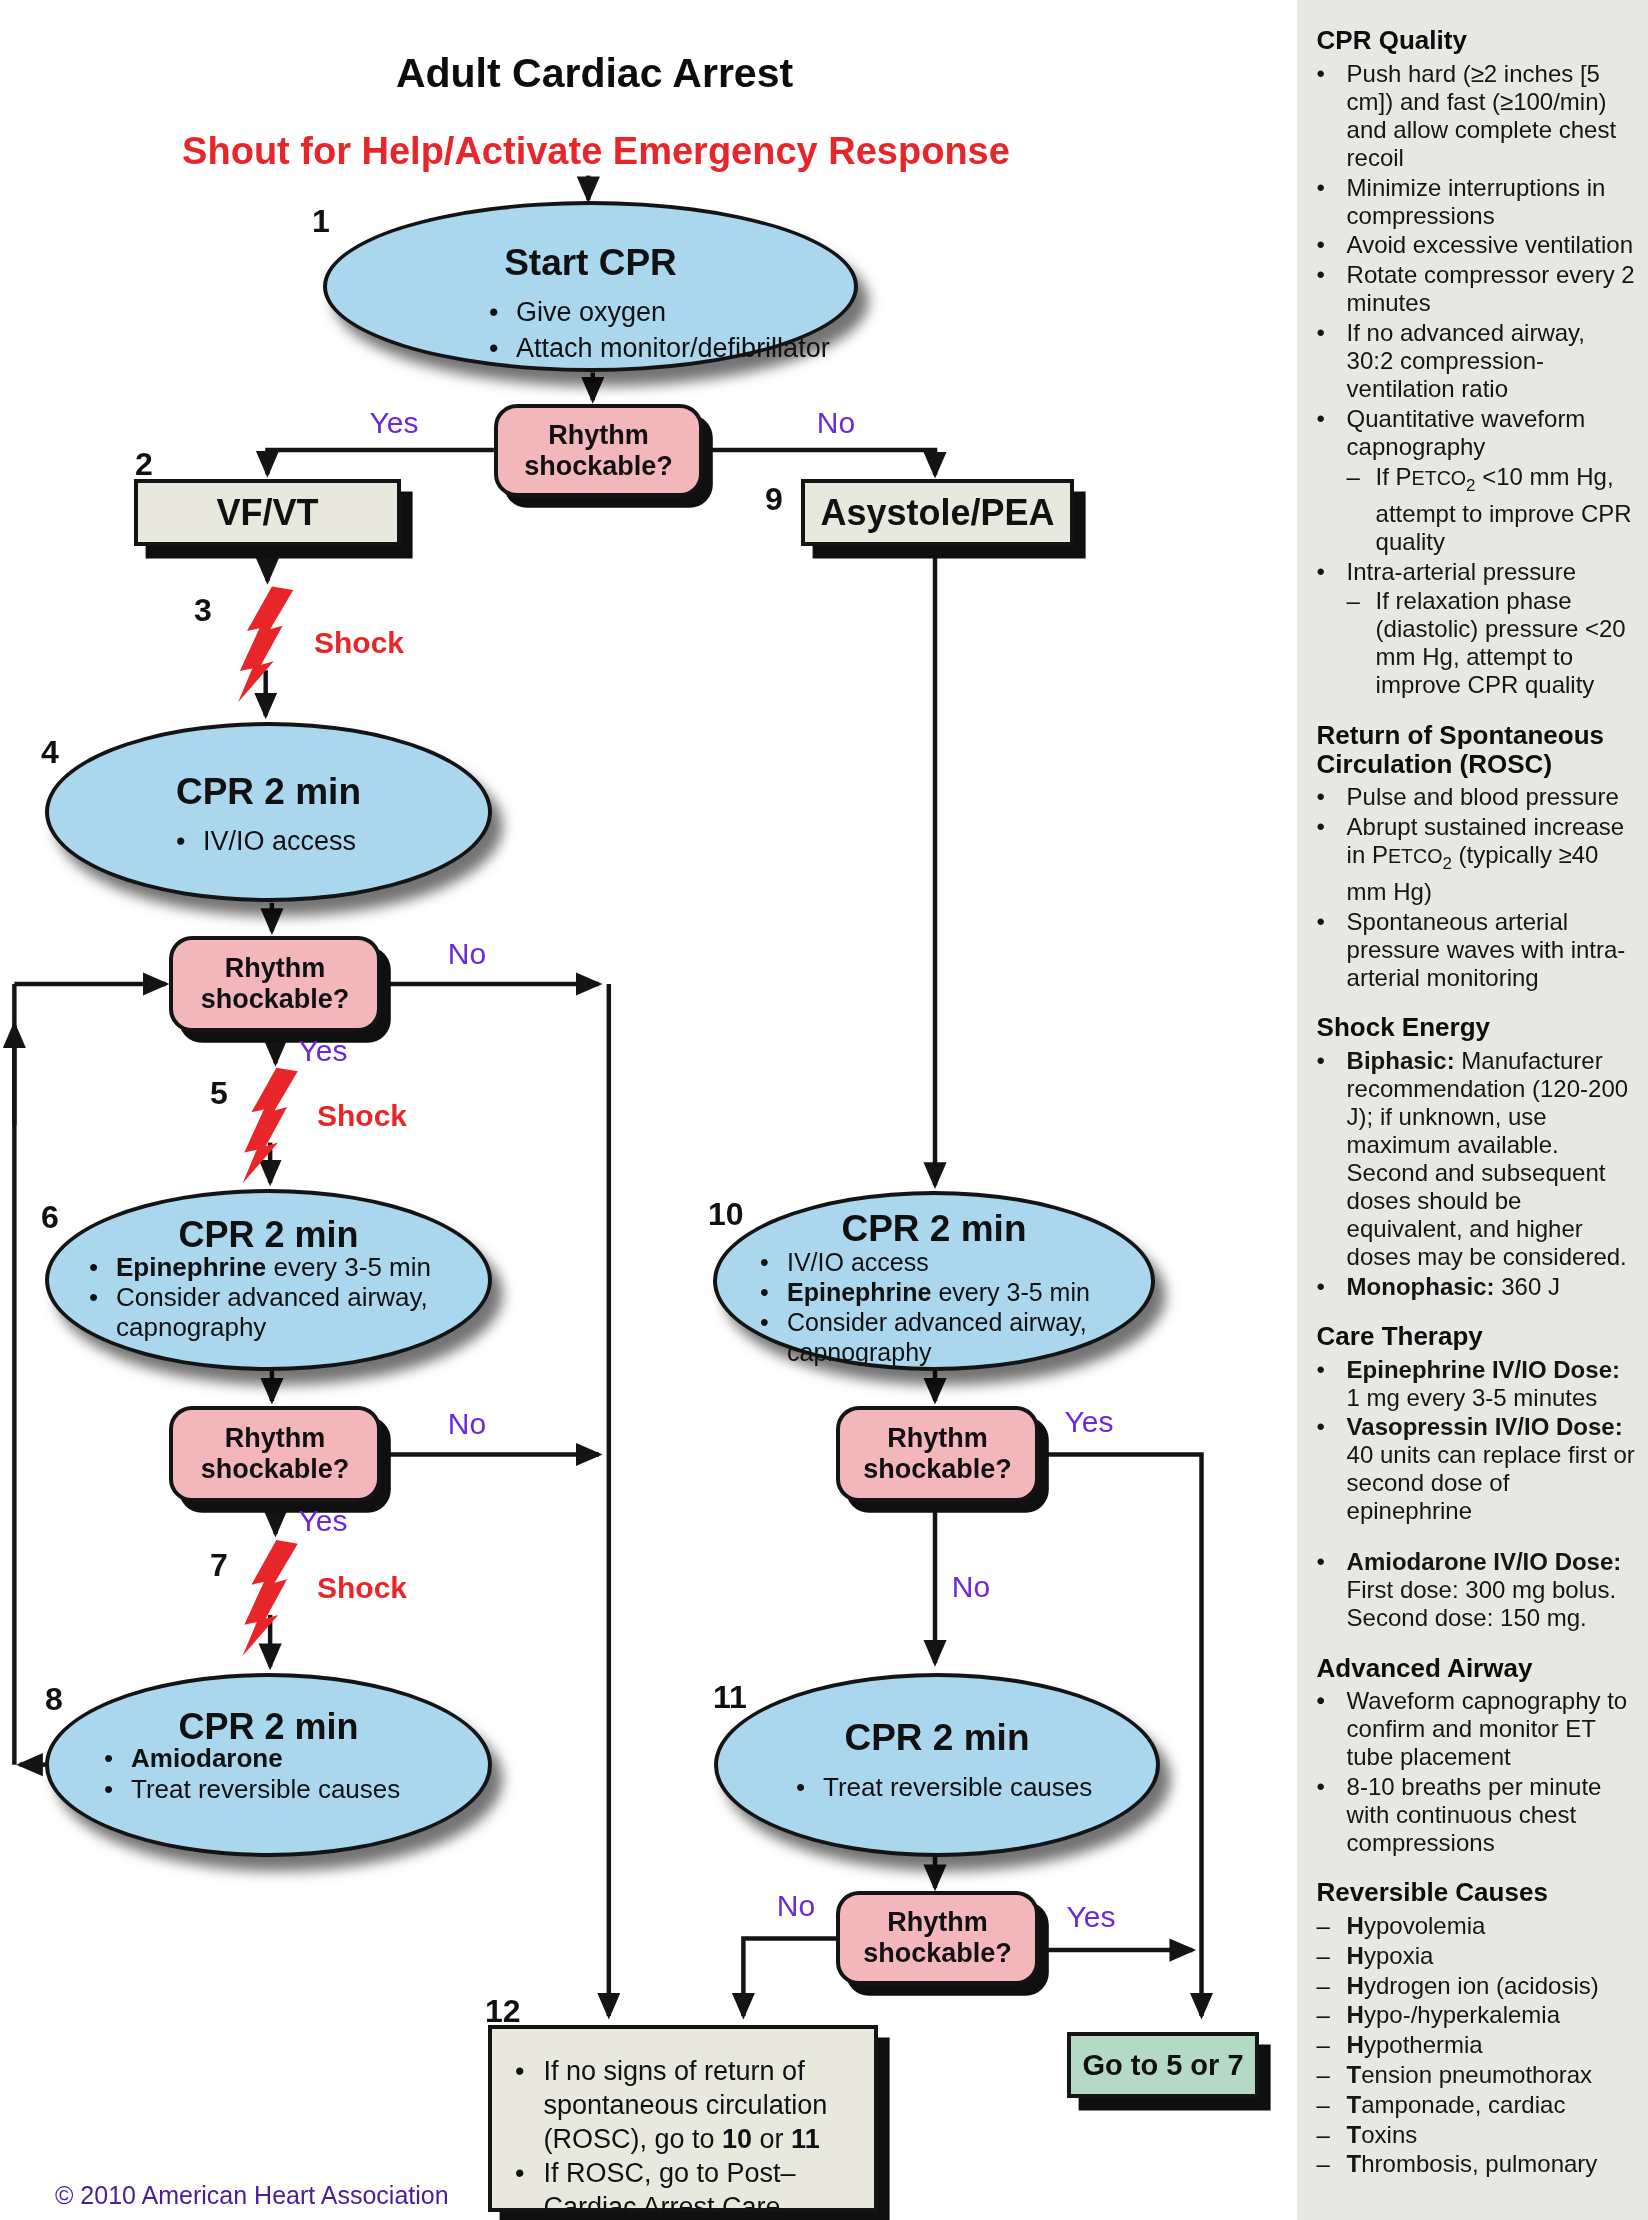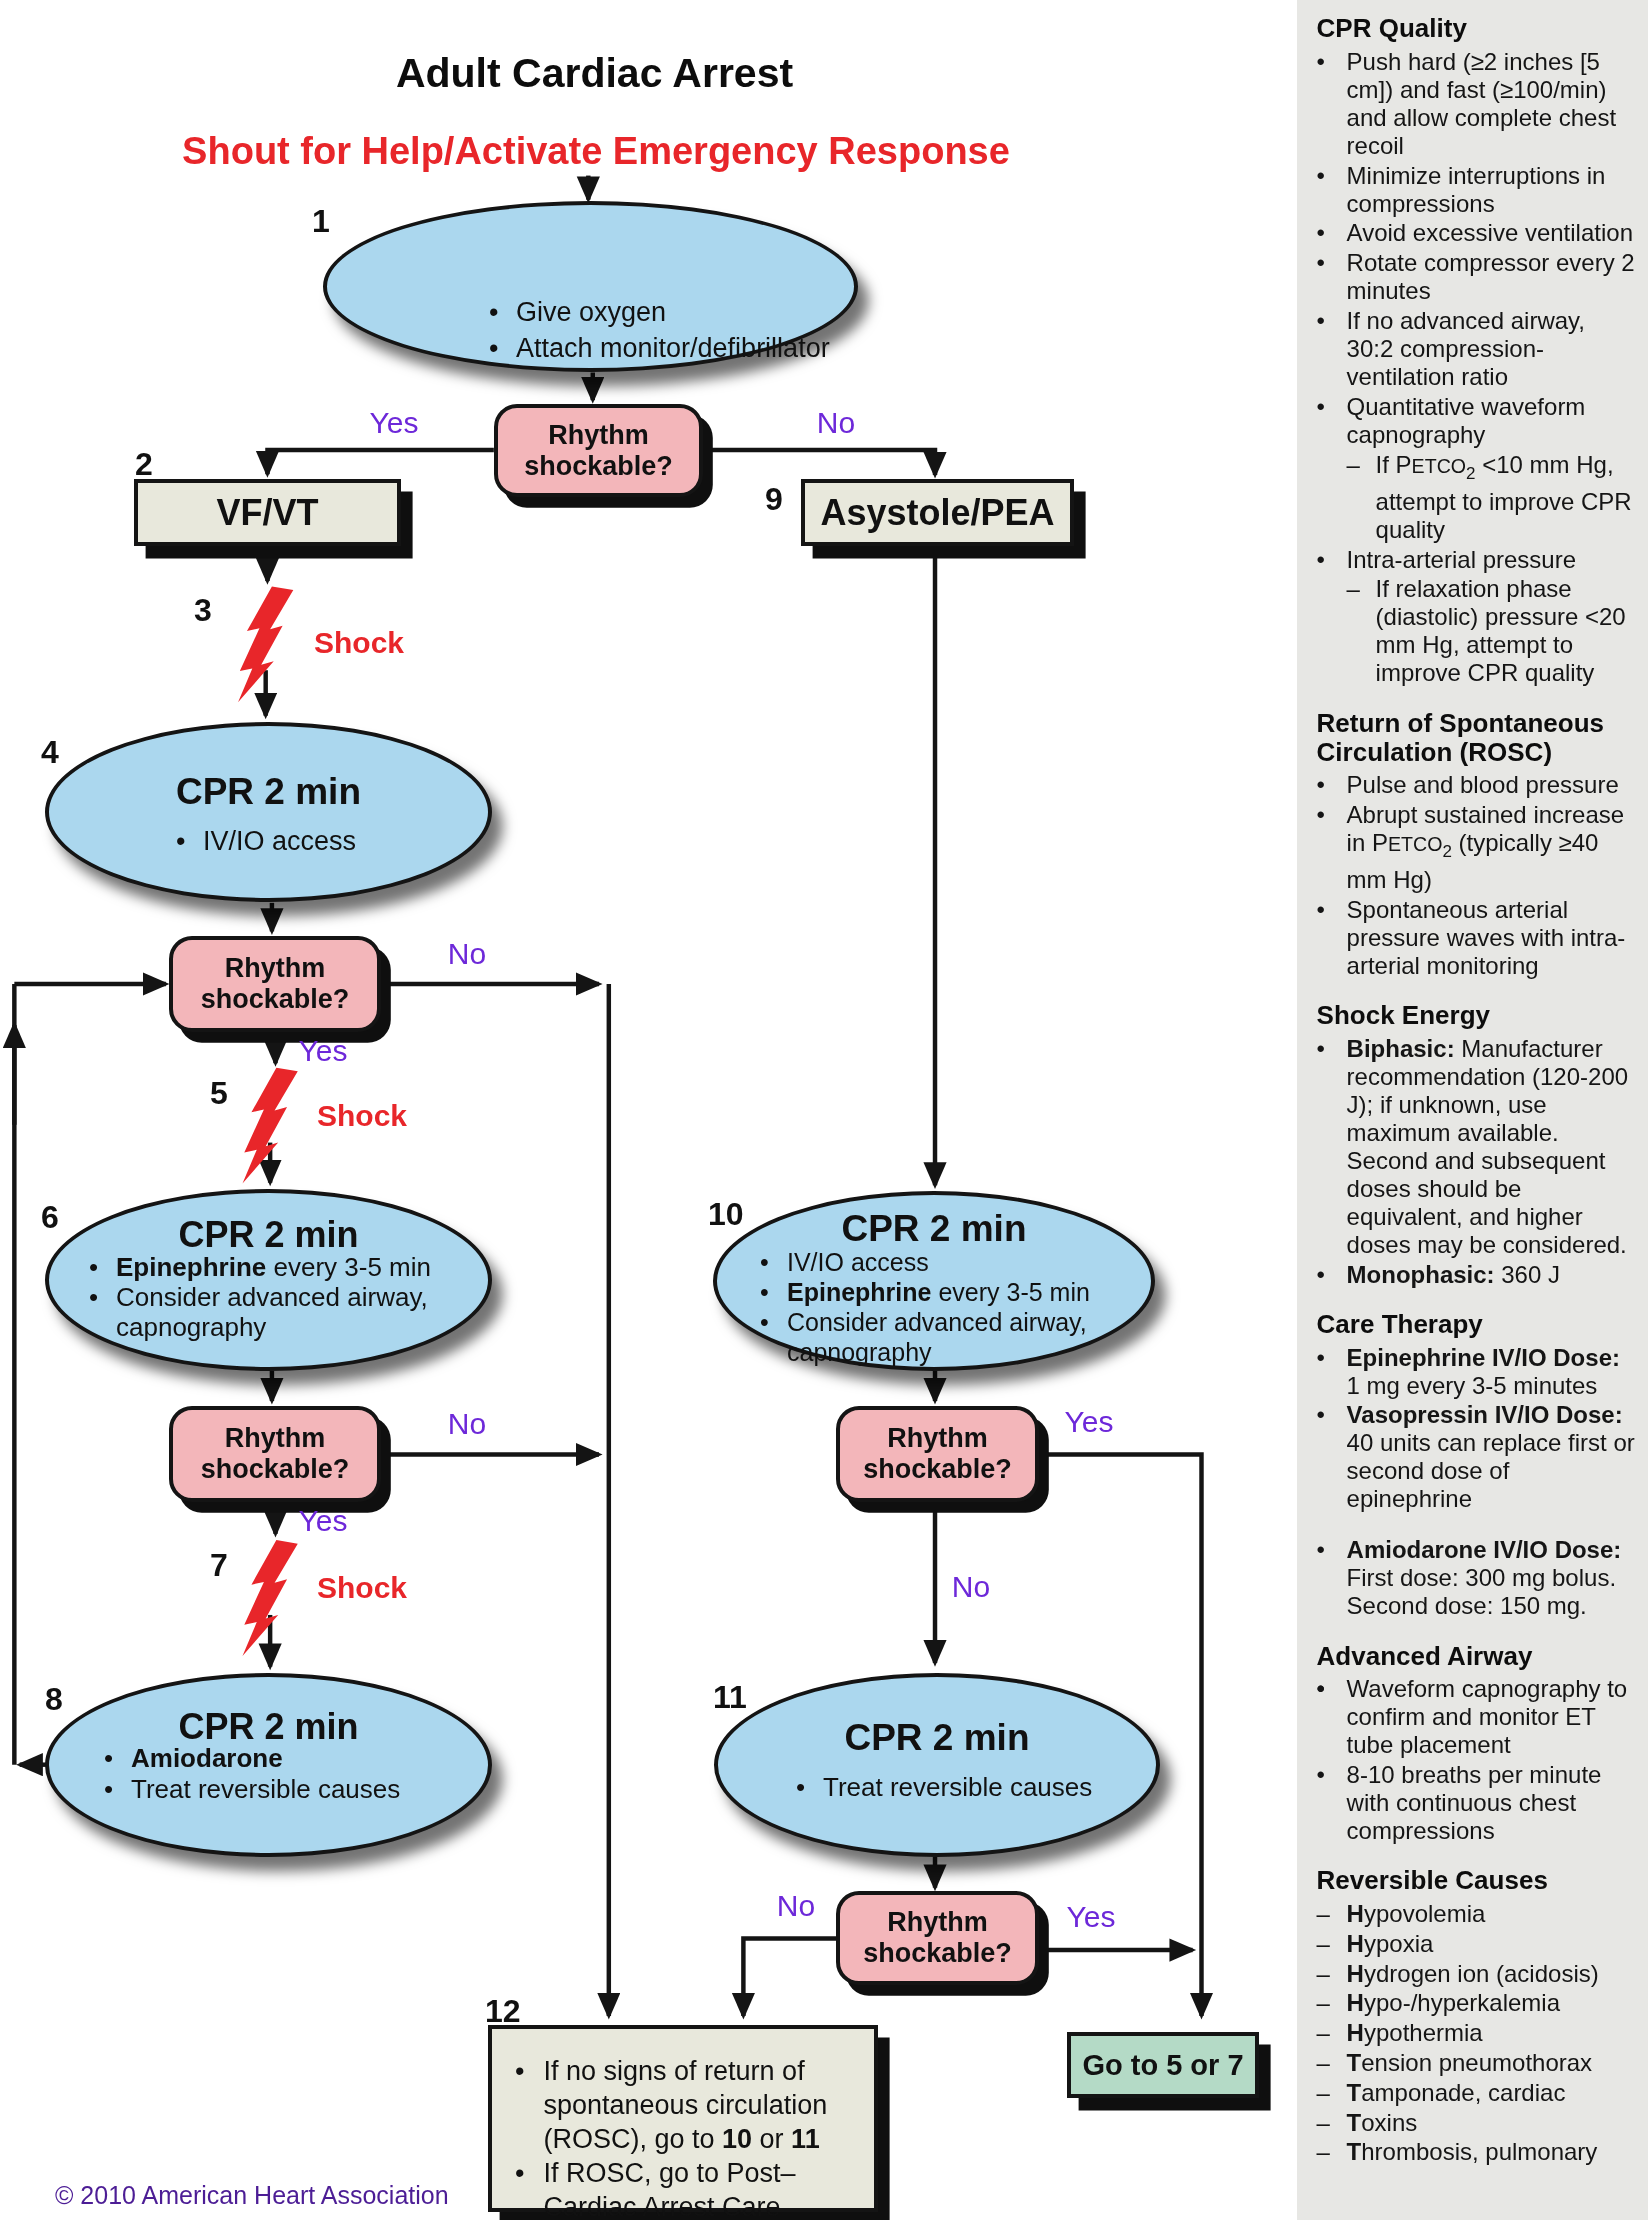--- a/index.html
+++ b/index.html
@@ -28,21 +28,21 @@
         padding:25px 16px 0 23px;font-size:27px;line-height:34px;z-index:2;box-sizing:border-box;}
   .gbox12 .li{position:relative;padding-left:28.5px;}
   .gbox12 .mk{position:absolute;left:0;top:0;}
   .goto{background:#b4dac6;border:4.5px solid #141414;box-shadow:11.6px 12.5px 0 #0f0f0f;
         display:flex;align-items:center;justify-content:center;font-weight:bold;font-size:29px;z-index:2;box-sizing:border-box;}
   .copyright{left:55px;top:2181px;font-size:25px;color:#4c1d95;z-index:3;}
   
   #sidebar{position:absolute;left:1297px;top:0;width:352px;height:2221px;background:#e7e7e4;z-index:2;box-sizing:border-box;
            padding:14.3px 10.7px 0 19.6px;font-size:24px;line-height:28px;color:#151515;}
   #sidebar h3{font-size:26px;line-height:29px;font-weight:bold;margin:21.4px 0 4.5px 0;color:#0d0d0d;}
-  #sidebar h3:first-child{margin-top:0;}
+  #sidebar h3:first-child{margin-top:12px;}
   .sb-item{position:relative;padding-left:30px;margin:0 0 1.8px 0;}
   .sb-item .mk{position:absolute;left:0;top:0;}
   .sb-item.ind1{padding-left:59px;}
   .sb-item.ind1 .mk{left:30px;}
   .sb-item.gap{margin-top:23px;}
   .sc{font-size:19.6px;}
   .sub{font-size:17px;vertical-align:-6.2px;}
   b{font-weight:bold;}
 </style>
 </head>
@@ -116,20 +116,21 @@
   <div class="abs yesno" style="left:1089px;top:1405px;">Yes</div>
   <div class="abs yesno" style="left:971px;top:1570px;">No</div>
   <div class="abs yesno" style="left:796px;top:1889px;">No</div>
   <div class="abs yesno" style="left:1091px;top:1900px;">Yes</div>
 
   <div class="abs shocklabel" style="left:314px;top:626px;">Shock</div>
   <div class="abs shocklabel" style="left:317px;top:1099px;">Shock</div>
   <div class="abs shocklabel" style="left:317px;top:1571px;">Shock</div>
 
   <div class="abs oval" style="left:323px;top:201px;width:535px;height:171px;">
+    <div class="oval-title" style="top:37px;">Start CPR</div>
     <div class="obullets" style="left:162px;top:89px;width:356px;font-size:27px;line-height:36px;">
         <div class="li"><span class="mk">•</span>Give oxygen</div>
         <div class="li"><span class="mk">•</span>Attach monitor/defibrillator</div>
       </div>
   </div>
 
   <div class="abs decision" style="left:494px;top:404px;width:209px;height:93px;">
     <div>Rhythm</div>
     <div>shockable?</div>
   </div>

